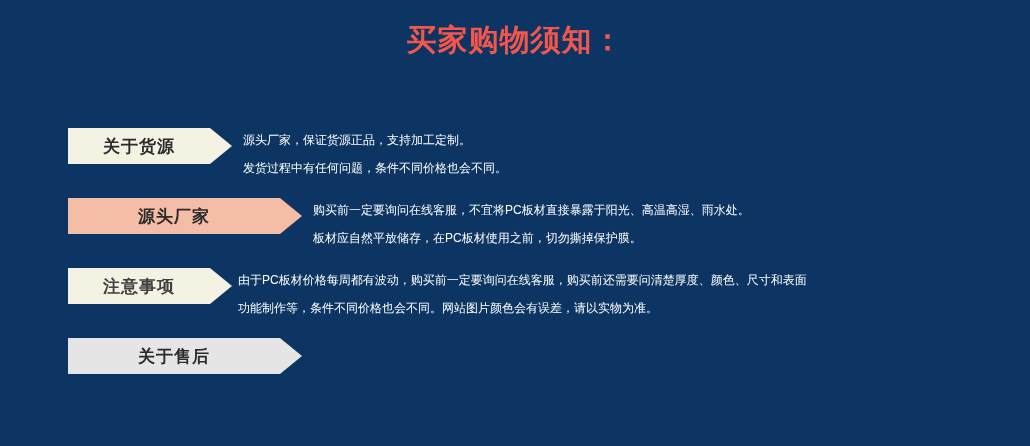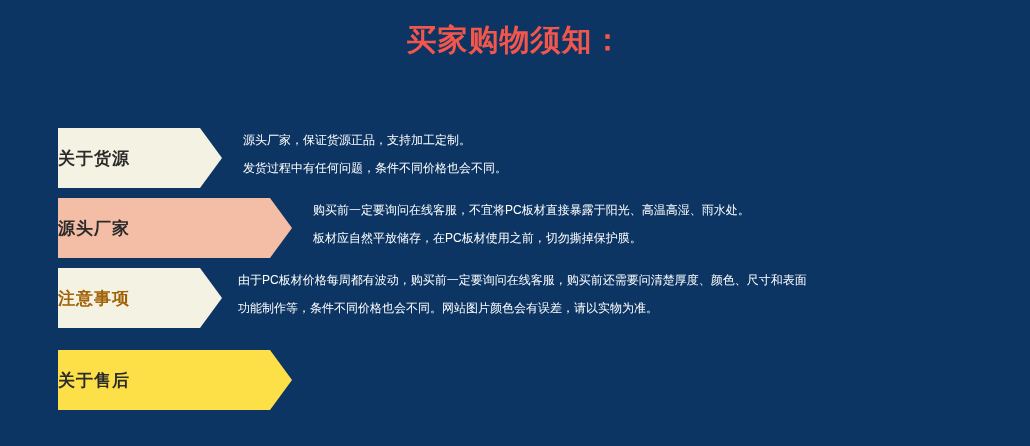--- a/index.html
+++ b/index.html
@@ -38,26 +38,26 @@
     top: 128px;
     width: 1030px;
   }
   .row {
     position: relative;
     height: 52px;
     margin-bottom: 18px;
   }
   .banner {
     position: absolute;
-    left: 58px;
+    left: 68px;
     top: 0;
-    height: 60px;
+    height: 36px;
     display: flex;
     align-items: center;
-    justify-content: flex-start;
+    justify-content: center;
     box-sizing: border-box;
     color: #2b2b2b;
     font-size: 17px;
     font-weight: bold;
     letter-spacing: 1px;
     clip-path: polygon(0 0, calc(100% - 22px) 0, 100% 50%, calc(100% - 22px) 100%, 0 100%);
     padding-right: 22px;
   }
   .banner.w-narrow { width: 164px; }
   .banner.w-wide   { width: 234px; }
@@ -95,29 +95,29 @@
       <div class="banner w-wide" style="background: rgb(244, 190, 166); color: rgb(43, 43, 43);">
         <span>源头厂家</span>
       </div>
       <div class="body-text" style="left: 313px; color: rgb(255, 255, 255);">
         <span class="line">购买前一定要询问在线客服，不宜将PC板材直接暴露于阳光、高温高湿、雨水处。</span>
         <span class="line">板材应自然平放储存，在PC板材使用之前，切勿撕掉保护膜。</span>
       </div>
     </div>
 
     <div class="row">
-      <div class="banner w-narrow" style="background: rgb(244, 243, 227); color: #a16207;">
+      <div class="banner w-narrow" style="background: rgb(244, 243, 227); color: #404040;">
         <span>注意事项</span>
       </div>
       <div class="body-text" style="left: 238px; color: rgb(255, 255, 255);">
         <span class="line">由于PC板材价格每周都有波动，购买前一定要询问在线客服，购买前还需要问清楚厚度、颜色、尺寸和表面</span>
         <span class="line">功能制作等，条件不同价格也会不同。网站图片颜色会有误差，请以实物为准。</span>
       </div>
     </div>
 
     <div class="row">
-      <div class="banner w-wide" style="background: #fde047; color: rgb(43, 43, 43); margin-top: 12px;">
+      <div class="banner w-wide" style="background: #e5e5e5; color: rgb(43, 43, 43);">
         <span>关于售后</span>
       </div>
     </div>
 
   </div>
 </div>
 
 </body></html>

